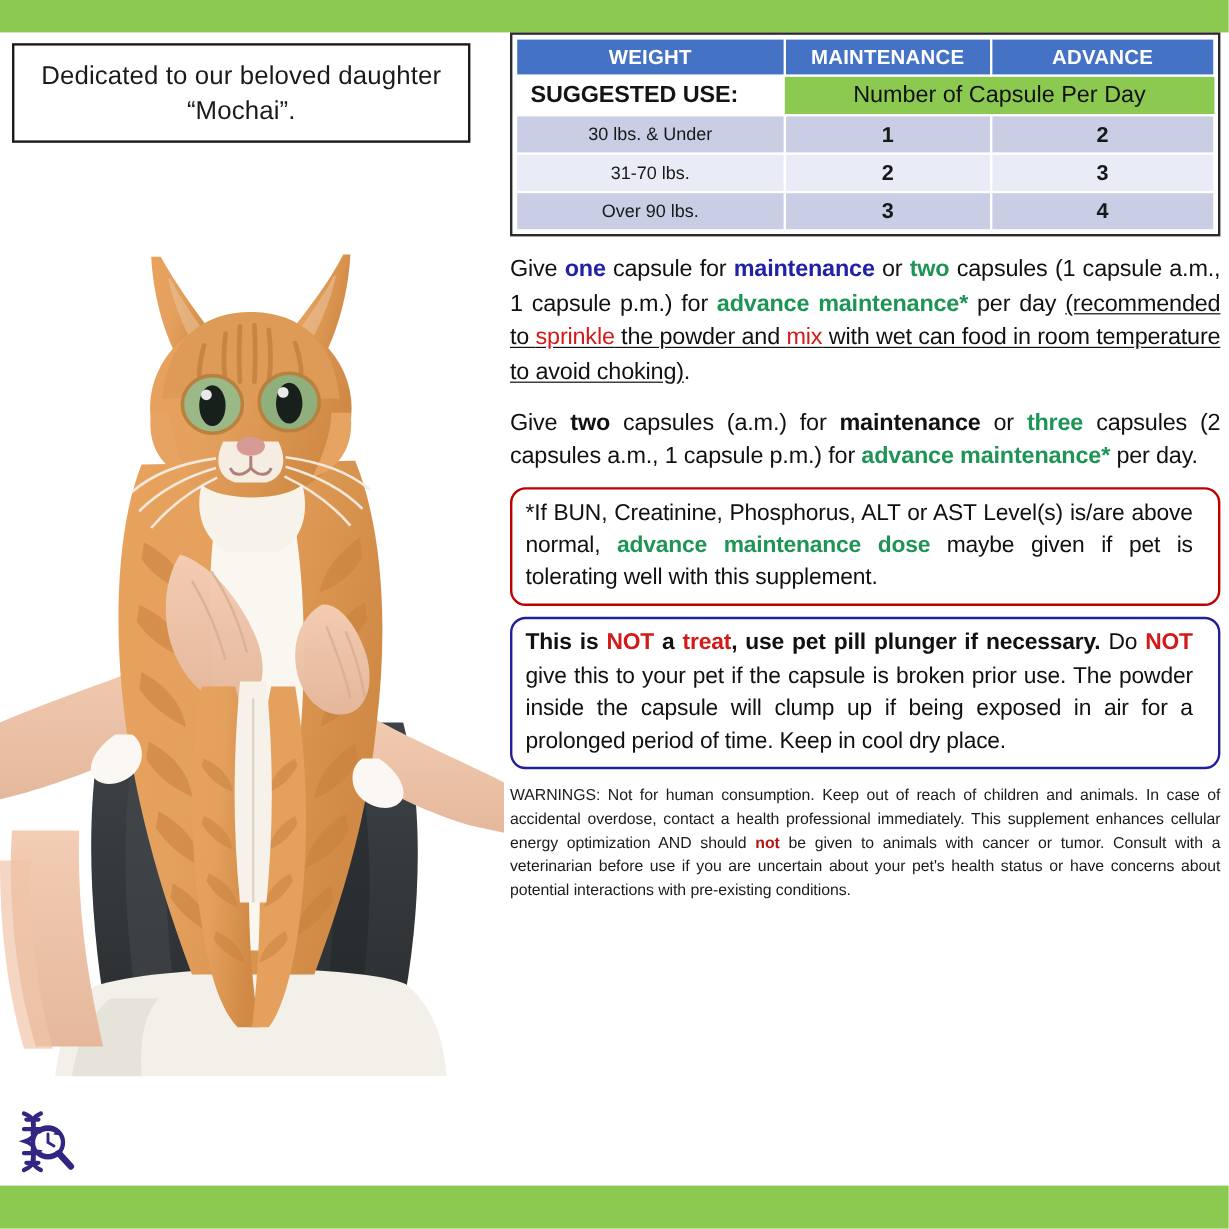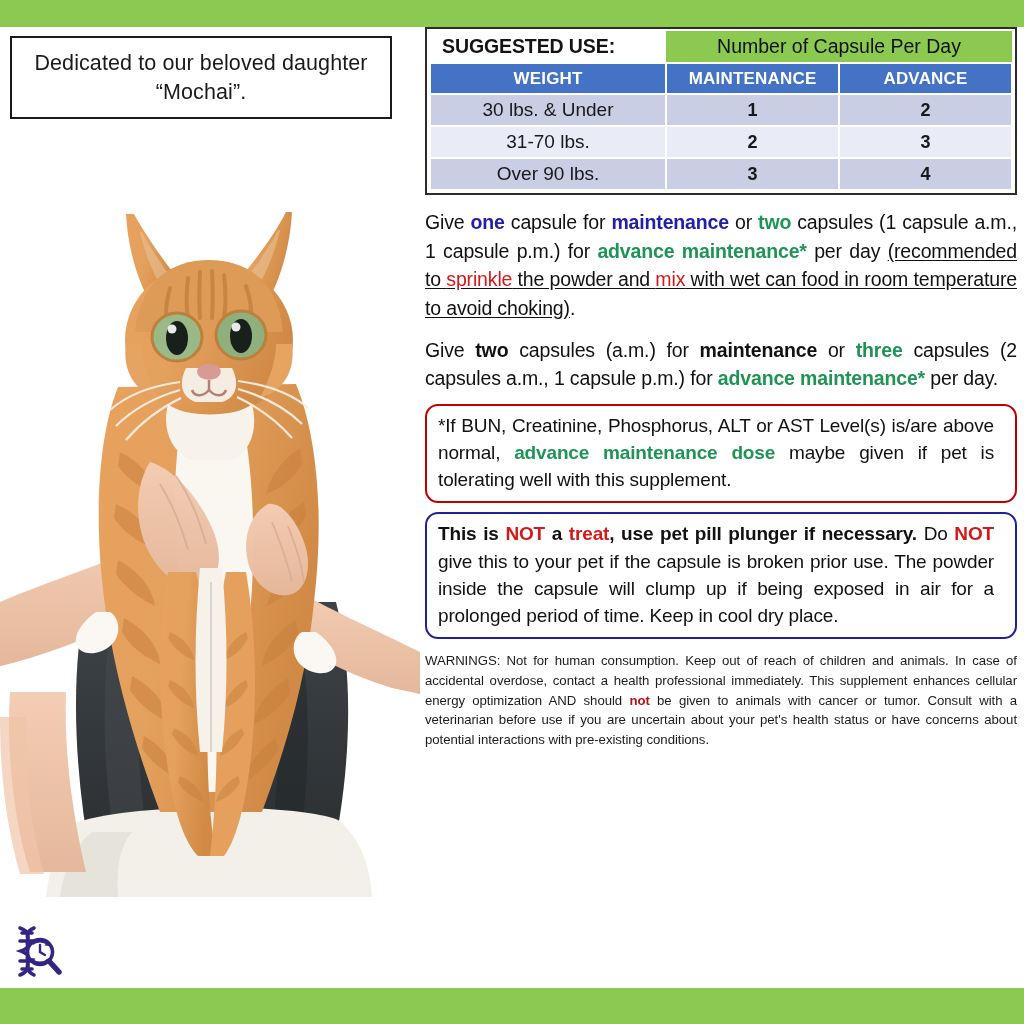--- a/index.html
+++ b/index.html
@@ -35,21 +35,21 @@
   table.dose td{padding:0;text-align:center;vertical-align:middle;}
   .c-suggest{width:38.5%;}
   .c-mnt{width:29.5%;}
   .c-adv{width:32%;}
   .hd-suggest{font-size:19.5px;font-weight:bold;color:#141414;height:31px;text-align:left !important;padding-left:12px !important;letter-spacing:-.1px;}
   .hd-green{background:#8CC951;color:#111;font-size:19.5px;height:31px;}
   .hd-blue{background:#4472C4;color:#fff;font-weight:bold;font-size:17px;height:29px;
            border:2px solid #fff;letter-spacing:.2px;}
   .row-a td{background:#C9CEE4;}
   .row-b td{background:#E9ECF6;}
-  .row-a td,.row-b td{height:30px;font-size:19px;color:#17181a;border:2px solid #fff;}
+  .row-a td,.row-b td{height:30px;font-size:15px;color:#17181a;border:2px solid #fff;}
   .row-a td.num,.row-b td.num{font-weight:bold;font-size:18px;}
 
   
   .sect{margin-top:13px;}
   .sect h3{margin:0 0 1px 0;font-size:19px;font-weight:bold;color:#111;
            text-decoration:underline;text-underline-offset:2px;letter-spacing:-.2px;}
   .sect p{margin:0;font-size:19.5px;line-height:1.47;color:#111;text-align:justify;
           text-justify:inter-word;letter-spacing:-.15px;}
   .b{font-weight:bold;}
   .blue{color:#2020A8;font-weight:bold;}
@@ -237,27 +237,27 @@
       </span>
     </div>
   </div>
 
   <div class="right">
 
     <div class="tablewrap">
       <table class="dose">
         <tbody>
             <tr>
-          <td class="c-suggest hd-suggest">SUGGESTED USE:</td>
-          <td class="hd-green" colspan="2">Number of Capsule Per Day</td>
-        </tr>
-        <tr>
           <td class="c-suggest hd-blue">WEIGHT</td>
           <td class="c-mnt hd-blue">MAINTENANCE</td>
           <td class="c-adv hd-blue">ADVANCE</td>
+        </tr>
+        <tr>
+          <td class="c-suggest hd-suggest">SUGGESTED USE:</td>
+          <td class="hd-green" colspan="2">Number of Capsule Per Day</td>
         </tr>
         <tr class="row-a">
           <td>30 lbs. &amp; Under</td>
           <td class="num">1</td>
           <td class="num">2</td>
         </tr>
         <tr class="row-b">
           <td>31-70 lbs.</td>
           <td class="num">2</td>
           <td class="num">3</td>

